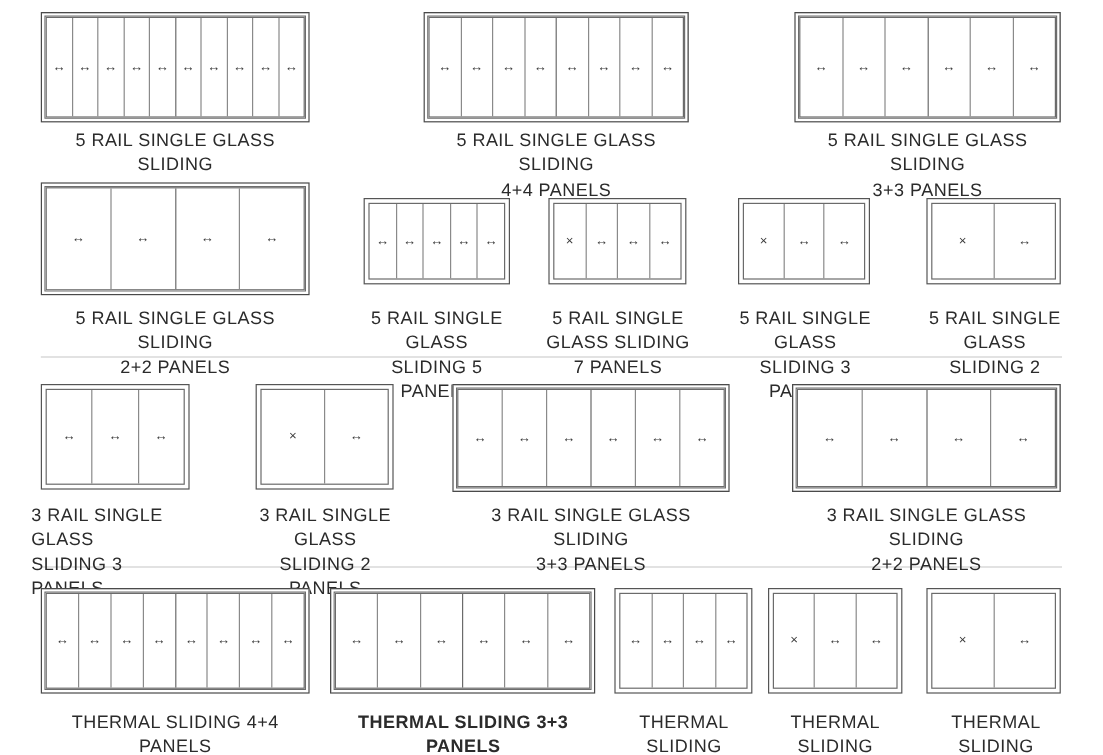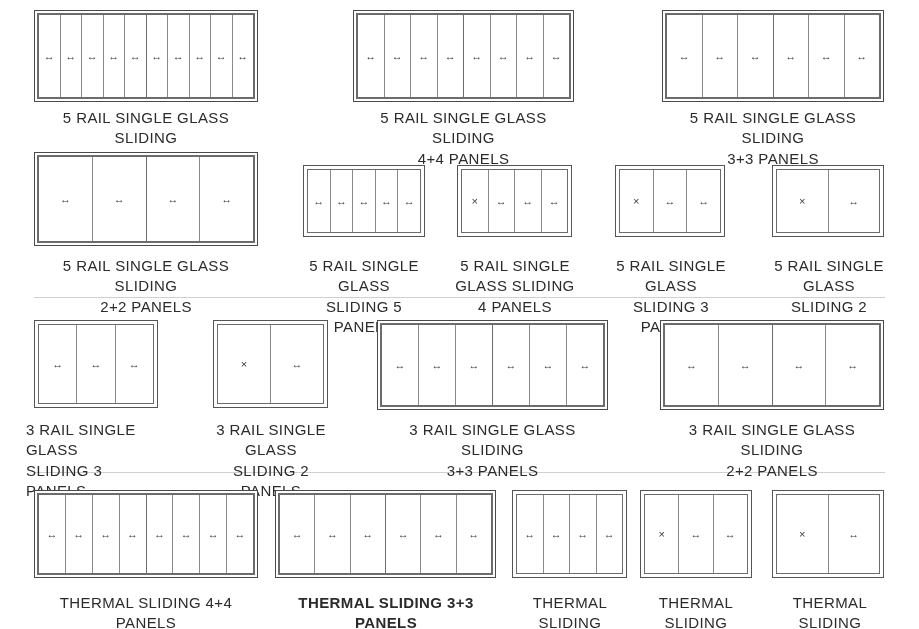--- a/index.html
+++ b/index.html
@@ -269,21 +269,21 @@
             </div>
             <div class="panel">
               <span class="glyph">↔</span>
             </div>
           </div>
         </div>
       </div>
     </div>
     <div class="caption" style="left: 452px; top: 256px; width: 126px;">5 RAIL SINGLE
 GLASS SLIDING
-4 PANELS</div>
+7 PANELS</div>
     <div class="item" style="left: 615px; top: 165px; width: 110px; height: 72px;">
       <div class="door" style="width: 100%; height: 100%;">
         <div class="door-inner">
           <div class="group">
             <div class="panel">
               <span class="glyph fixed">×</span>
             </div>
             <div class="panel">
               <span class="glyph">↔</span>
             </div>

